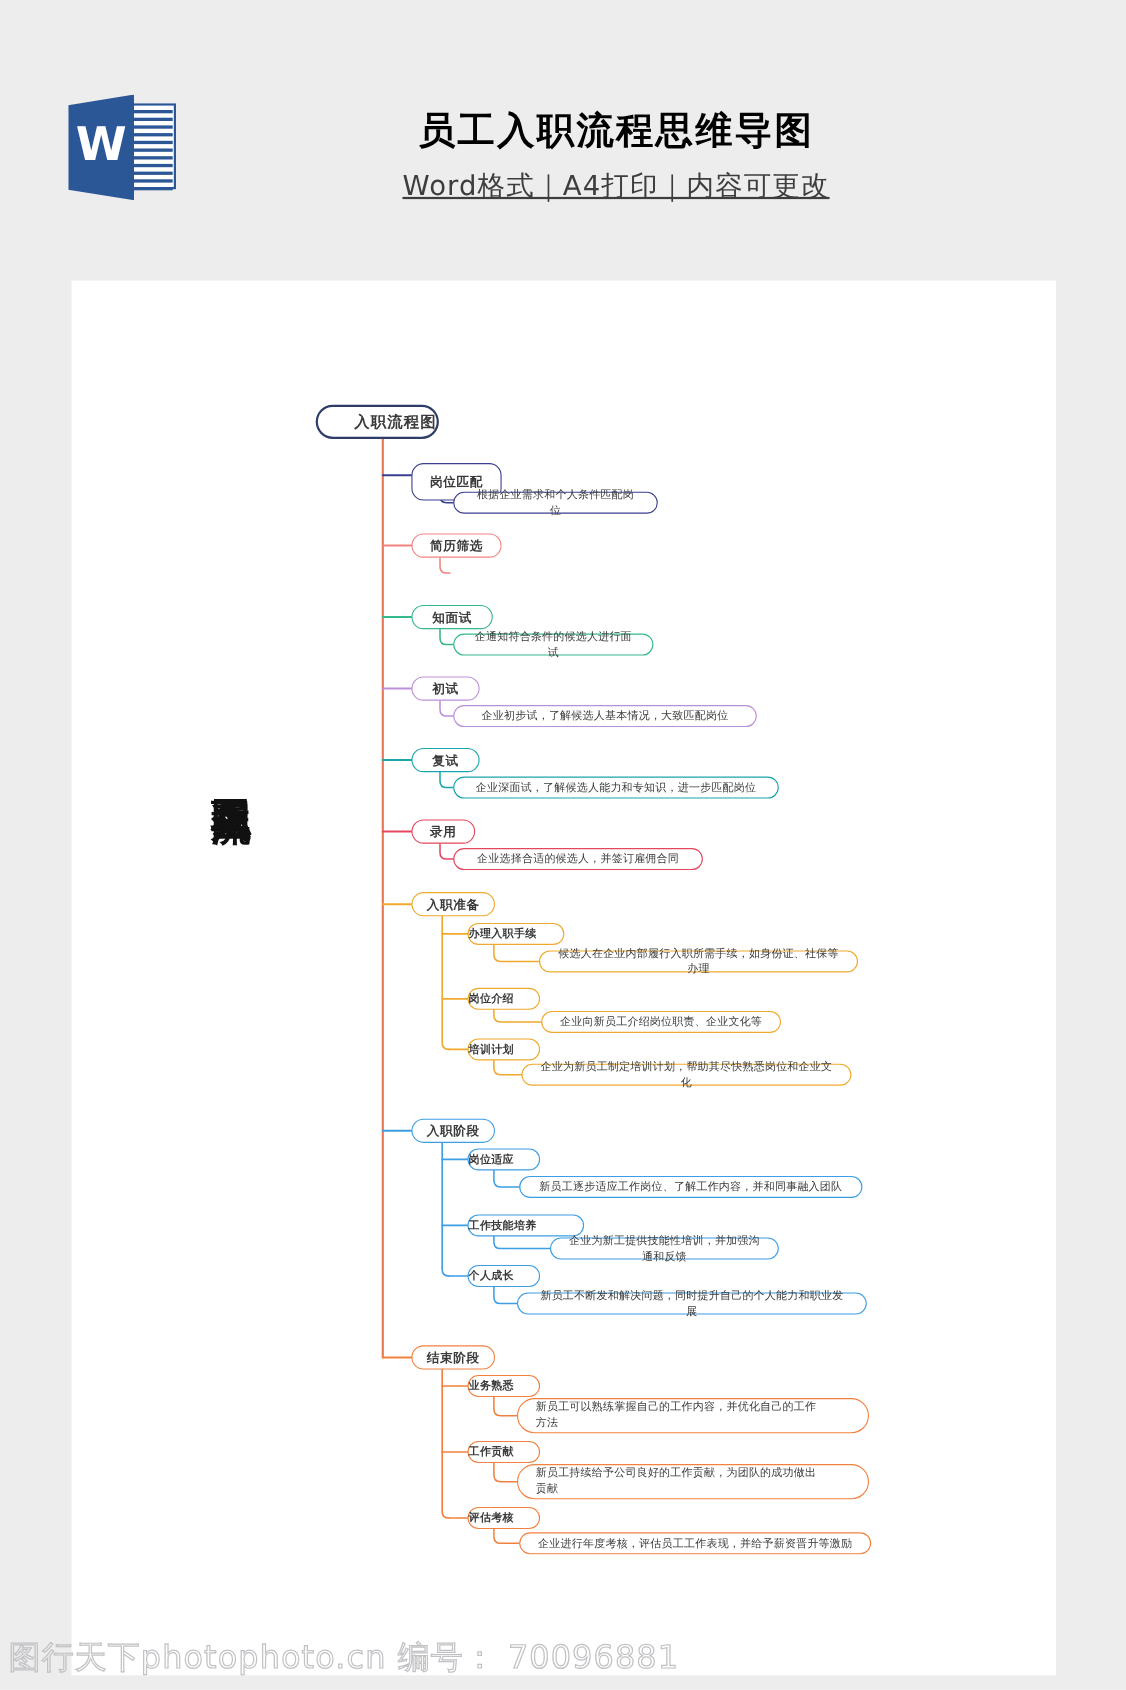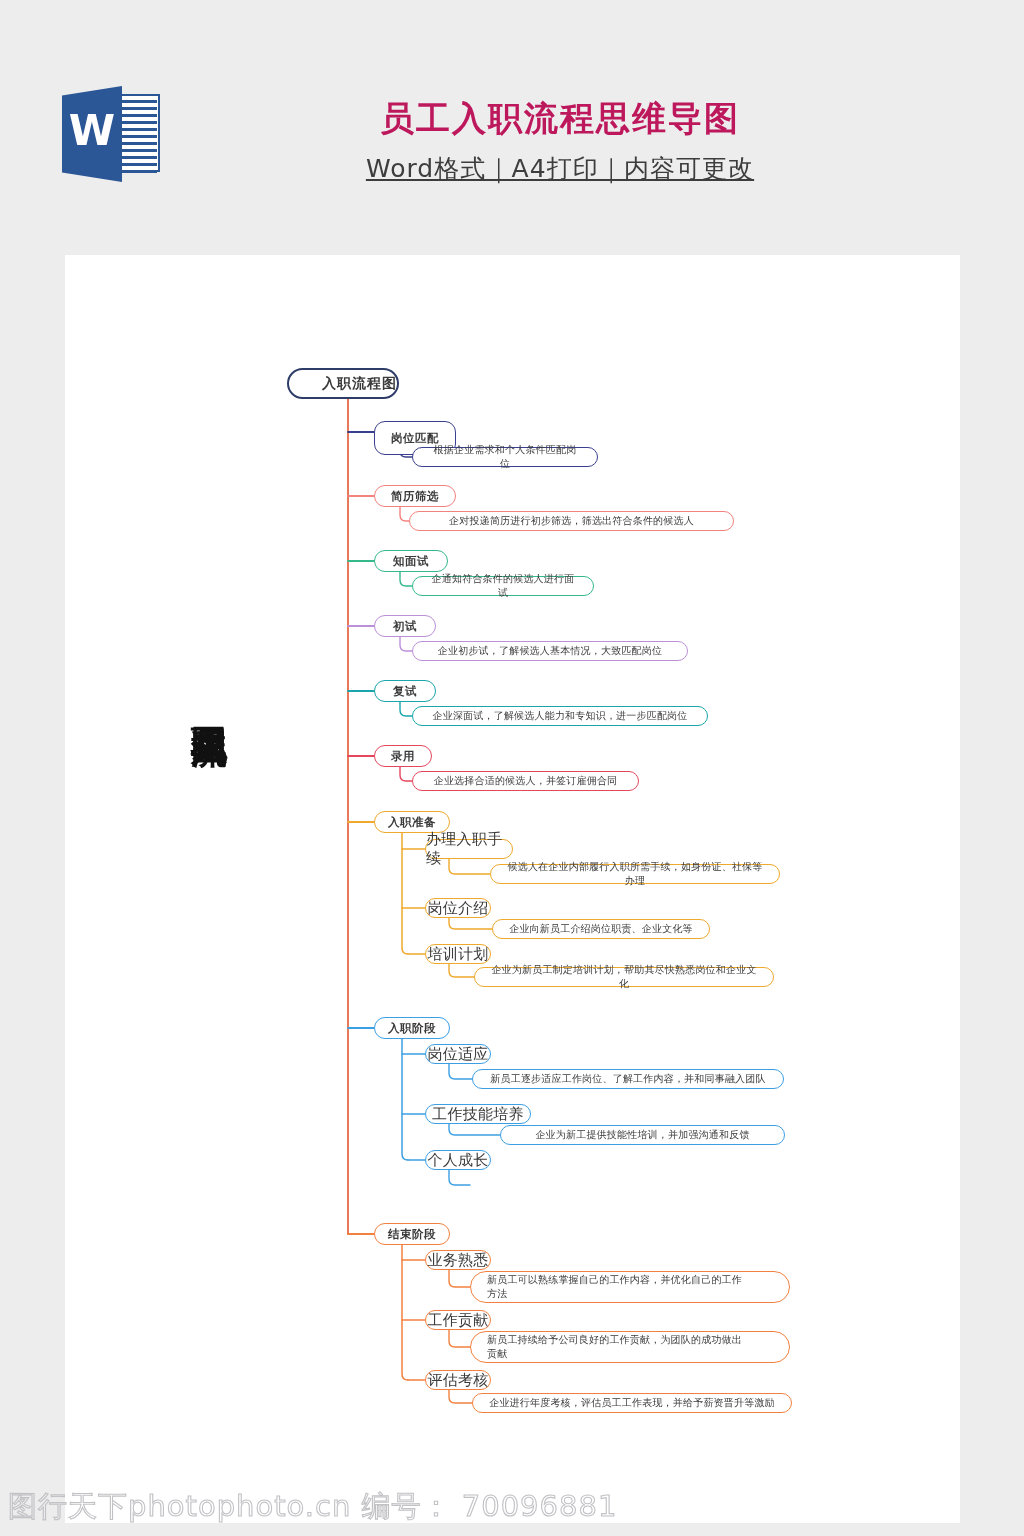--- a/index.html
+++ b/index.html
@@ -27,21 +27,21 @@
   .wl-doc {
     position: absolute; left: 56px; top: 10px; width: 42px; height: 78px;
     background: #ffffff; border: 2px solid #2B5797;
   }
   .wl-lines { position: absolute; left: 59px; top: 16px; width: 36px; }
   .wl-lines i {
     display: block; height: 3px; background: #2B5797; margin-bottom: 4px; width: 100%;
   }
   .title {
     position: absolute; left: 200px; top: 96px; width: 720px;
-    text-align: center; color: #be185d;
+    text-align: center; color: #000000;
     font-size: 34px; font-weight: bold; letter-spacing: 2px;
     font-family: "DejaVu Sans", sans-serif;
   }
   .subtitle {
     position: absolute; left: 200px; top: 152px; width: 720px;
     text-align: center; color: #3d3d3d;
     font-size: 25px; letter-spacing: 1px;
     font-family: "DejaVu Sans", sans-serif;
     text-decoration: underline;
   }
@@ -78,21 +78,21 @@
     font-size: 14px; font-weight: bold; justify-content: center;
     letter-spacing: 1px;
   }
   .node.lvl1 {
     border-width: 1.6px; border-radius: 14px;
     font-size: 11.5px; font-weight: bold; justify-content: center;
     letter-spacing: .5px;
   }
   .node.lvl2 {
     border-width: 1.2px; border-radius: 12px;
-    font-size: 15px; font-weight: normal; justify-content: center;
+    font-size: 10px; font-weight: bold; 
     letter-spacing: .3px;
   }
   .node.leaf {
     border-width: 1.2px; border-radius: 13px;
     font-size: 10px; justify-content: center; text-align: center;
     padding: 0 16px; letter-spacing: .2px;
   }
   .node.leaf.multiline {
     justify-content: flex-start; text-align: left; line-height: 14px;
     align-items: center;
@@ -176,42 +176,42 @@
         <path d="M 449 1270 L 449 1281 Q 449 1287 455 1287 L 470 1287" stroke="#F2813F" stroke-width="1.4" fill="none" stroke-linecap="round"></path>
         <path d="M 402 1320 L 425 1320" stroke="#F2813F" stroke-width="1.5" fill="none" stroke-linecap="round"></path>
         <path d="M 449 1330 L 449 1341 Q 449 1347 455 1347 L 470 1347" stroke="#F2813F" stroke-width="1.4" fill="none" stroke-linecap="round"></path>
         <path d="M 408 1380 L 425 1380" stroke="#F2813F" stroke-width="1.5" fill="none" stroke-linecap="round"></path>
         <path d="M 449 1390 L 449 1397 Q 449 1403 455 1403 L 472 1403" stroke="#F2813F" stroke-width="1.4" fill="none" stroke-linecap="round"></path>
       </svg>
   <div class="node root" style="left: 287px; top: 368px; width: 112px; height: 31px; border-color: rgb(46, 60, 104); border-radius: 15.5px; justify-content: flex-end;"><span>入职流程图</span></div>
       <div class="node lvl1" style="left: 374px; top: 421px; width: 82px; height: 34px; border-color: rgb(59, 63, 143); border-radius: 11px;"><span>岗位匹配</span></div>
       <div class="node leaf" style="left: 412px; top: 447px; width: 186px; height: 20px; border-color: rgb(59, 63, 143); border-radius: 10px;"><span>根据企业需求和个人条件匹配岗位</span></div>
       <div class="node lvl1" style="left: 374px; top: 485px; width: 82px; height: 22px; border-color: rgb(242, 130, 126); border-radius: 11px;"><span>简历筛选</span></div>
-      <div class="node leaf" style="left: 409px; top: 511px; width: 325px; height: 20px; border-color: rgb(242, 130, 126); border-radius: 10px;"><span>企对投递简历进行初步筛选，筛选出符合条件的候选人</span></div>
       <div class="node lvl1" style="left: 374px; top: 550px; width: 74px; height: 22px; border-color: rgb(53, 184, 138); border-radius: 11px; align-items: center;"><span>知面试</span></div>
       <div class="node leaf" style="left: 412px; top: 576px; width: 182px; height: 20px; border-color: rgb(53, 184, 138); border-radius: 10px;"><span>企通知符合条件的候选人进行面试</span></div>
       <div class="node lvl1" style="left: 374px; top: 615px; width: 62px; height: 22px; border-color: rgb(188, 143, 217); border-radius: 11px;"><span>初试</span></div>
       <div class="node leaf" style="left: 412px; top: 641px; width: 276px; height: 20px; border-color: rgb(188, 143, 217); border-radius: 10px;"><span>企业初步试，了解候选人基本情况，大致匹配岗位</span></div>
       <div class="node lvl1" style="left: 374px; top: 680px; width: 62px; height: 22px; border-color: rgb(24, 165, 172); border-radius: 11px;"><span>复试</span></div>
       <div class="node leaf" style="left: 412px; top: 706px; width: 296px; height: 20px; border-color: rgb(24, 165, 172); border-radius: 10px;"><span>企业深面试，了解候选人能力和专知识，进一步匹配岗位</span></div>
       <div class="node lvl1" style="left: 374px; top: 745px; width: 58px; height: 22px; border-color: rgb(228, 70, 94); border-radius: 11px;"><span>录用</span></div>
       <div class="node leaf" style="left: 412px; top: 771px; width: 227px; height: 20px; border-color: rgb(228, 70, 94); border-radius: 10px;"><span>企业选择合适的候选人，并签订雇佣合同</span></div>
       <div class="node lvl1" style="left: 374px; top: 811px; width: 76px; height: 22px; border-color: rgb(239, 169, 44); border-radius: 11px;"><span>入职准备</span></div>
       <div class="node lvl2" style="left: 425px; top: 839px; width: 88px; height: 20px; border-color: rgb(239, 169, 44); border-radius: 10px;"><span>办理入职手续</span></div>
       <div class="node leaf" style="left: 490px; top: 864px; width: 290px; height: 20px; border-color: rgb(239, 169, 44); border-radius: 10px;"><span>候选人在企业内部履行入职所需手续，如身份证、社保等办理</span></div>
       <div class="node lvl2" style="left: 425px; top: 898px; width: 66px; height: 20px; border-color: rgb(239, 169, 44); border-radius: 10px;"><span>岗位介绍</span></div>
       <div class="node leaf" style="left: 492px; top: 919px; width: 218px; height: 20px; border-color: rgb(239, 169, 44); border-radius: 10px;"><span>企业向新员工介绍岗位职责、企业文化等</span></div>
       <div class="node lvl2" style="left: 425px; top: 944px; width: 66px; height: 20px; border-color: rgb(239, 169, 44); border-radius: 10px;"><span>培训计划</span></div>
       <div class="node leaf" style="left: 474px; top: 967px; width: 300px; height: 20px; border-color: rgb(239, 169, 44); border-radius: 10px;"><span>企业为新员工制定培训计划，帮助其尽快熟悉岗位和企业文化</span></div>
       <div class="node lvl1" style="left: 374px; top: 1017px; width: 76px; height: 22px; border-color: rgb(60, 158, 227); border-radius: 11px;"><span>入职阶段</span></div>
       <div class="node lvl2" style="left: 425px; top: 1044px; width: 66px; height: 20px; border-color: rgb(60, 158, 227); border-radius: 10px;"><span>岗位适应</span></div>
       <div class="node leaf" style="left: 472px; top: 1069px; width: 312px; height: 20px; border-color: rgb(60, 158, 227); border-radius: 10px;"><span>新员工逐步适应工作岗位、了解工作内容，并和同事融入团队</span></div>
       <div class="node lvl2" style="left: 425px; top: 1104px; width: 106px; height: 20px; border-color: rgb(60, 158, 227); border-radius: 10px;"><span>工作技能培养</span></div>
-      <div class="node leaf" style="left: 500px; top: 1125px; width: 285px; height: 20px; border-color: rgb(60, 158, 227); border-radius: 10px;"><span>企业为新工提供技能性培训，并加强沟通和反馈</span></div>
+      <div class="node leaf" style="left: 500px; top: 1125px; width: 208px; height: 20px; border-color: rgb(60, 158, 227); border-radius: 10px;"><span>企业为新工提供技能性培训，并加强沟通和反馈</span></div>
       <div class="node lvl2" style="left: 425px; top: 1150px; width: 66px; height: 20px; border-color: rgb(60, 158, 227); border-radius: 10px;"><span>个人成长</span></div>
+      <div class="node leaf" style="left: 470px; top: 1175px; width: 318px; height: 20px; border-color: rgb(60, 158, 227); border-radius: 10px;"><span>新员工不断发和解决问题，同时提升自己的个人能力和职业发展</span></div>
       <div class="node lvl1" style="left: 374px; top: 1223px; width: 76px; height: 22px; border-color: rgb(242, 129, 63); border-radius: 11px;"><span>结束阶段</span></div>
       <div class="node lvl2" style="left: 425px; top: 1250px; width: 66px; height: 20px; border-color: rgb(242, 129, 63); border-radius: 10px;"><span>业务熟悉</span></div>
       <div class="node leaf multiline" style="left: 470px; top: 1271px; width: 320px; height: 32px; border-color: rgb(242, 129, 63); border-radius: 16px;"><span>新员工可以熟练掌握自己的工作内容，并优化自己的工作
 方法</span></div>
       <div class="node lvl2" style="left: 425px; top: 1310px; width: 66px; height: 20px; border-color: rgb(242, 129, 63); border-radius: 10px;"><span>工作贡献</span></div>
       <div class="node leaf multiline" style="left: 470px; top: 1331px; width: 320px; height: 32px; border-color: rgb(242, 129, 63); border-radius: 16px;"><span>新员工持续给予公司良好的工作贡献，为团队的成功做出
 贡献</span></div>
       <div class="node lvl2" style="left: 425px; top: 1370px; width: 66px; height: 20px; border-color: rgb(242, 129, 63); border-radius: 10px;"><span>评估考核</span></div>
       <div class="node leaf" style="left: 472px; top: 1393px; width: 320px; height: 20px; border-color: rgb(242, 129, 63); border-radius: 10px;"><span>企业进行年度考核，评估员工工作表现，并给予薪资晋升等激励</span></div>
     </div>

